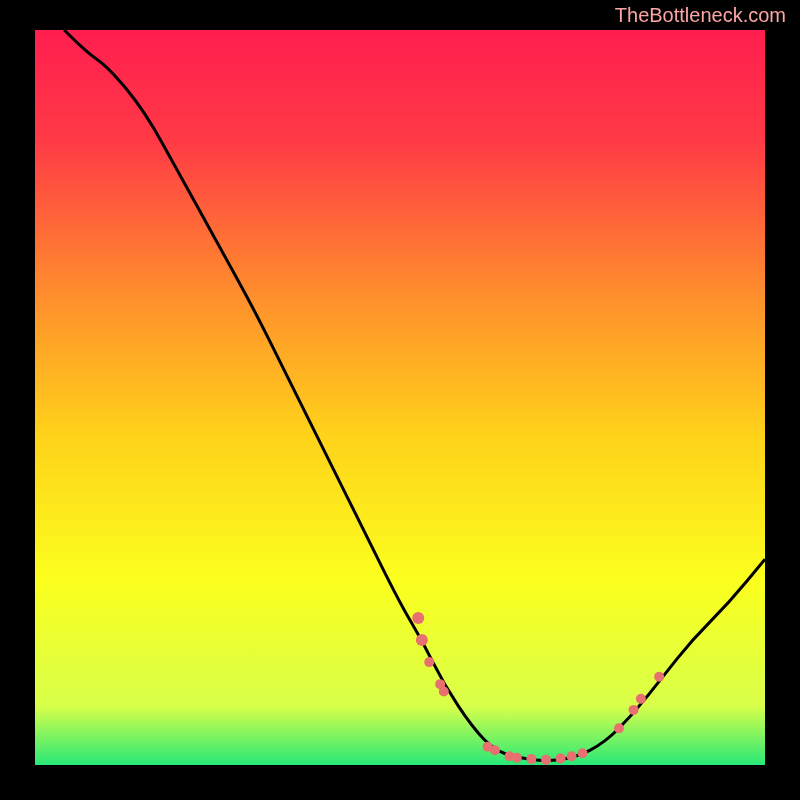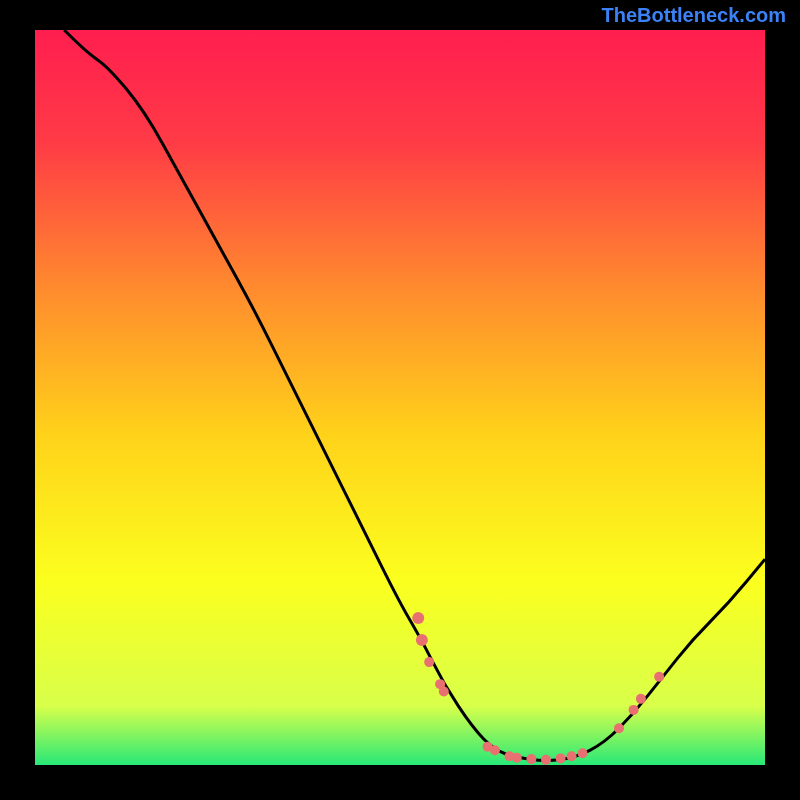--- a/index.html
+++ b/index.html
@@ -8,23 +8,23 @@
     width: 800px;
     height: 800px;
     background: #000;
     font-family: Arial, sans-serif;
     position: relative;
   }
   .watermark {
     position: absolute;
     top: 4px;
     right: 14px;
-    color: #3b82f6;
+    color: #fca5a5;
     font-size: 20px;
-    font-weight: bold;
+    font-weight: normal;
     z-index: 10;
   }
   .plot-area {
     position: absolute;
     left: 35px;
     top: 30px;
     width: 730px;
     height: 735px;
   }
   svg {

